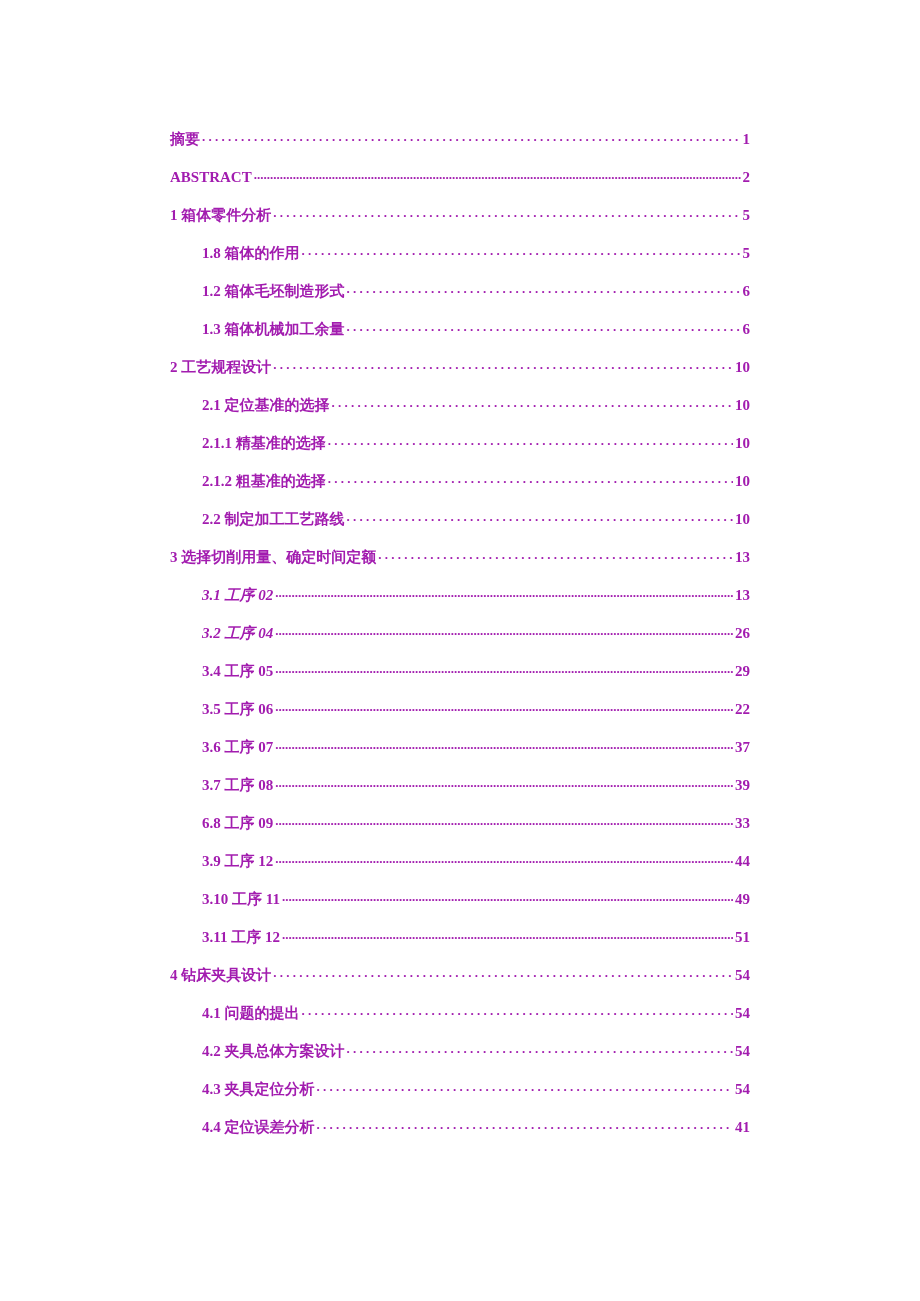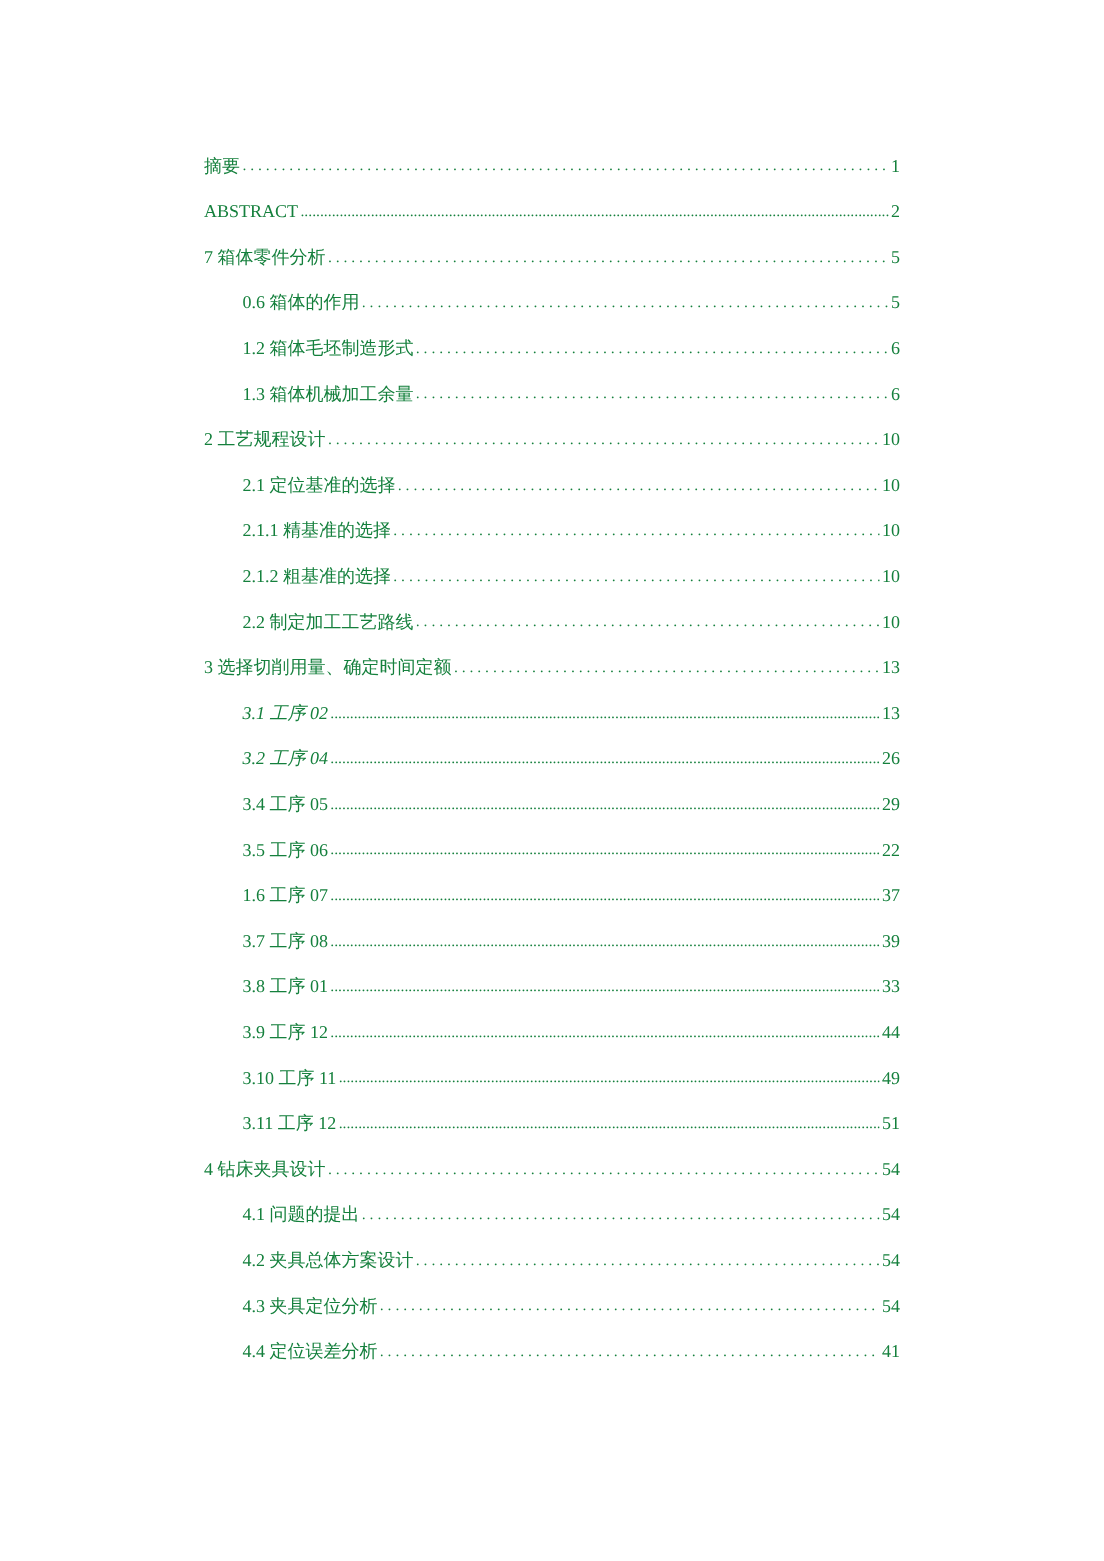--- a/index.html
+++ b/index.html
@@ -12,25 +12,26 @@
       height: 1301px;
       background: #ffffff;
       font-family: "SimSun", "宋体", serif;
       padding: 130px 170px 100px 170px;
     }
     .toc {
       width: 100%;
     }
     .toc-entry {
       display: flex;
-      align-items: center;
+      align-items: flex-start;
       margin-bottom: 20px;
       font-size: 15px;
       line-height: 1.2;
-      color: #15803d;
+      color: #a21caf;
+      font-weight: bold;
     }
     .toc-entry.level-1 {
       margin-left: 0;
     }
     .toc-entry.level-2 {
       margin-left: 32px;
     }
     .toc-entry.level-3 {
       margin-left: 32px;
     }
@@ -64,26 +65,26 @@
       <span class="toc-title">摘要</span>
       <span class="toc-dots" style="letter-spacing: 0px;">. . . . . . . . . . . . . . . . . . . . . . . . . . . . . . . . . . . . . . . . . . . . . . . . . . . . . . . . . . . . . . . . . . . . . . . . . . . . . . . . . . . . . . . . . . . . . . . . . . . . </span>
       <span class="toc-page">1</span>
     </div>
     <div class="toc-entry level-1">
       <span class="toc-title">ABSTRACT</span>
       <span class="toc-dots" style="letter-spacing: 0px; font-size: 13px;">........................................................................................................................................................................................................</span>
       <span class="toc-page">2</span>
     </div>
     <div class="toc-entry level-1">
-      <span class="toc-title">7 箱体零件分析</span>
+      <span class="toc-title">1 箱体零件分析</span>
       <span class="toc-dots" style="letter-spacing: 0px;">. . . . . . . . . . . . . . . . . . . . . . . . . . . . . . . . . . . . . . . . . . . . . . . . . . . . . . . . . . . . . . . . . . . . . . . . . . . . . . . . . . . . . . . . . . . . . . . . . . . . </span>
       <span class="toc-page">5</span>
     </div>
     <div class="toc-entry level-2">
-      <span class="toc-title">0.6  箱体的作用</span>
+      <span class="toc-title">1.8  箱体的作用</span>
       <span class="toc-dots" style="letter-spacing: 0px;">. . . . . . . . . . . . . . . . . . . . . . . . . . . . . . . . . . . . . . . . . . . . . . . . . . . . . . . . . . . . . . . . . . . . . . . . . . . . . . . . . . . . . . . . . . . . . . . . . . . . </span>
       <span class="toc-page">5</span>
     </div>
     <div class="toc-entry level-2">
       <span class="toc-title">1.2  箱体毛坯制造形式</span>
       <span class="toc-dots" style="letter-spacing: 0px;">. . . . . . . . . . . . . . . . . . . . . . . . . . . . . . . . . . . . . . . . . . . . . . . . . . . . . . . . . . . . . . . . . . . . . . . . . . . . . . . . . . . . . . . . . . . . . . . . . . . . </span>
       <span class="toc-page">6</span>
     </div>
     <div class="toc-entry level-2">
       <span class="toc-title">1.3  箱体机械加工余量</span>
@@ -134,31 +135,31 @@
       <span class="toc-title">3.4  工序 05</span>
       <span class="toc-dots" style="letter-spacing: 0px; font-size: 13px;">........................................................................................................................................................................................................</span>
       <span class="toc-page">29</span>
     </div>
     <div class="toc-entry level-2">
       <span class="toc-title">3.5  工序 06</span>
       <span class="toc-dots" style="letter-spacing: 0px; font-size: 13px;">........................................................................................................................................................................................................</span>
       <span class="toc-page">22</span>
     </div>
     <div class="toc-entry level-2">
-      <span class="toc-title">1.6  工序 07</span>
+      <span class="toc-title">3.6  工序 07</span>
       <span class="toc-dots" style="letter-spacing: 0px; font-size: 13px;">........................................................................................................................................................................................................</span>
       <span class="toc-page">37</span>
     </div>
     <div class="toc-entry level-2">
       <span class="toc-title">3.7  工序 08</span>
       <span class="toc-dots" style="letter-spacing: 0px; font-size: 13px;">........................................................................................................................................................................................................</span>
       <span class="toc-page">39</span>
     </div>
     <div class="toc-entry level-2">
-      <span class="toc-title">3.8  工序 01</span>
+      <span class="toc-title">6.8  工序 09</span>
       <span class="toc-dots" style="letter-spacing: 0px; font-size: 13px;">........................................................................................................................................................................................................</span>
       <span class="toc-page">33</span>
     </div>
     <div class="toc-entry level-2">
       <span class="toc-title">3.9  工序 12</span>
       <span class="toc-dots" style="letter-spacing: 0px; font-size: 13px;">........................................................................................................................................................................................................</span>
       <span class="toc-page">44</span>
     </div>
     <div class="toc-entry level-2">
       <span class="toc-title">3.10 工序 11</span>

